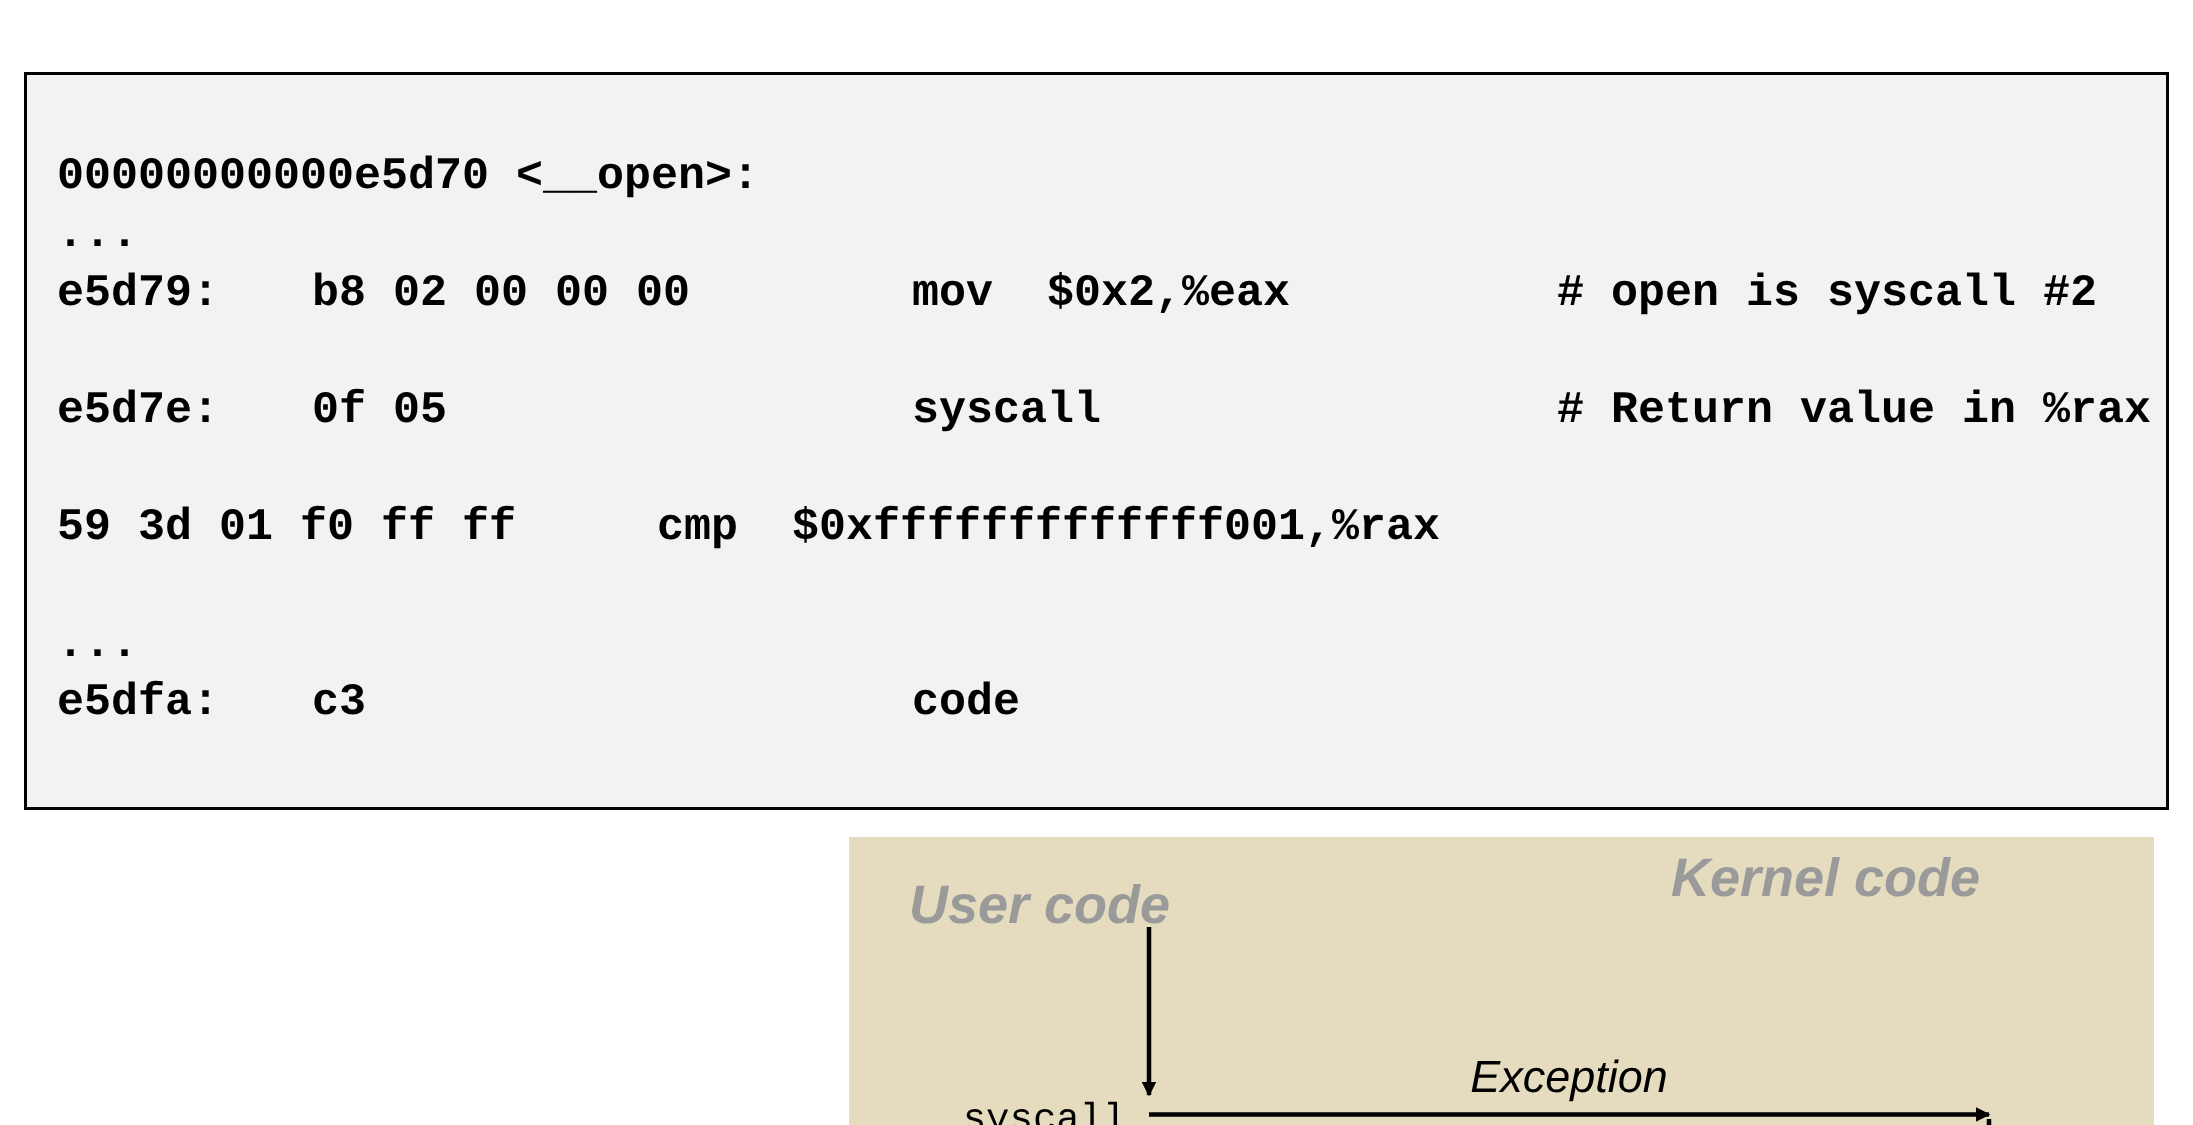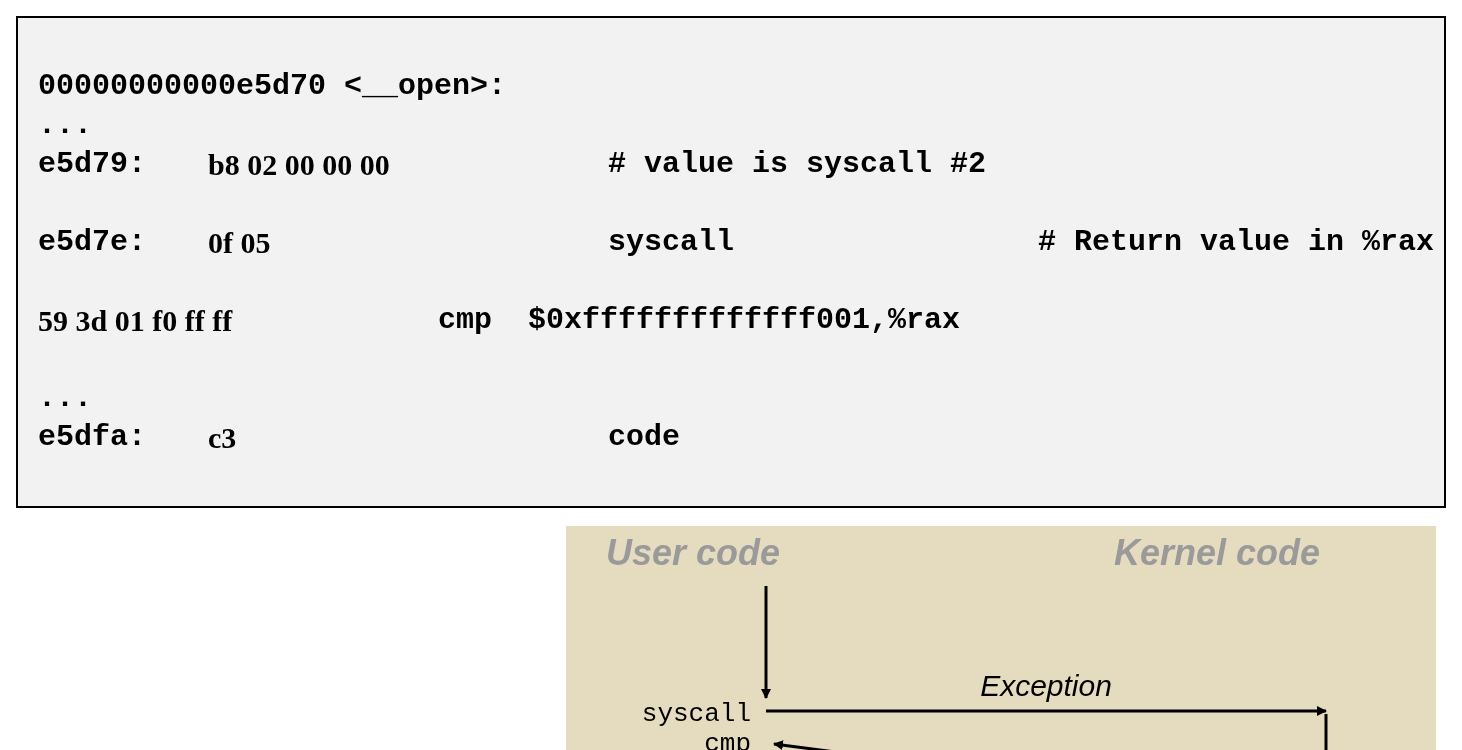--- a/index.html
+++ b/index.html
@@ -13,45 +13,46 @@
   .code-box {
     border: 2px solid #000;
     background: #f2f2f2;
     padding: 10px 20px;
     font-family: "Consolas", "Courier New", monospace;
     font-size: 30px;
     line-height: 1.3;
     white-space: pre;
     color: #000;
     margin-bottom: 18px;
+    margin-top: 32px;
   }
   .code-box .bold { font-weight: bold; }
   .code-row { display: flex; }
   .addr { width: 170px; flex-shrink: 0; }
-  .bytes { width: 400px; flex-shrink: 0; font-family: Liberation Serif, serif; }
+  .bytes { width: 400px; flex-shrink: 0; }
   .instr { width: 430px; flex-shrink: 0; }
   .comment {}
   .mono-small { font-family: "Consolas","Courier New",monospace; font-size: 30px; }
   .layout { display: flex; }
   .left-gap { width: 550px; flex-shrink:0; }
   .diagram-wrap {
     background: #e5dcbf;
     width: 870px;
     height: 430px;
     position: relative;
     padding-top: 4px;
   }
   .dia-title {
     font-style: italic;
     font-weight: 600;
     font-size: 36px;
     color: #9a9a9a;
     position: absolute;
   }
-  .user-title { left: 40px; top: 6px; }
+  .user-title { left: 40px; top: 24px; }
   .kernel-title { left: 548px; top: 6px; }
   svg { position: absolute; left: 0; top: 0; }
   .svg-label {
     font-style: italic;
     font-family: "Segoe UI", Arial, sans-serif;
     font-size: 30px;
     fill: #000;
   }
   .svg-mono {
     font-family: "Consolas","Courier New",monospace;
@@ -59,21 +60,21 @@
     fill: #000;
     font-style: normal;
   }
 </style>
 </head>
 <body>
 
 <div class="code-box">
 <span class="bold">00000000000e5d70 &lt;__open&gt;:</span>
 <span class="bold">...</span>
-<div class="code-row"><span class="addr bold">e5d79:</span><span class="bytes bold">b8 02 00 00 00</span><span class="comment bold"><span># </span><span class="mono-small">value</span><span> is syscall #2</span></span></div>
+<div class="code-row"><span class="addr bold">e5d79:</span><span class="bytes bold">b8 02 00 00 00</span><span class="instr bold">mov  $0x2,%eax</span><span class="comment bold"><span># </span><span class="mono-small">open</span><span> is syscall #2</span></span></div>
 <div class="code-row"><span class="addr bold">e5d7e:</span><span class="bytes bold">0f 05</span><span class="instr bold">syscall</span><span class="comment bold"># Return value in %rax</span></div>
 <div class="code-row"><span class="bytes bold">59 3d 01 f0 ff ff</span><span class="instr bold">cmp  $0xfffffffffffff001,%rax</span></div>
 <span class="bold">...</span>
 <div class="code-row"><span class="addr bold">e5dfa:</span><span class="bytes bold">c3</span><span class="instr bold">code</span></div>
 </div>
 
 <div class="layout">
   <div class="left-gap"></div>
   <div class="diagram-wrap">
     <div class="dia-title user-title">User code</div>

